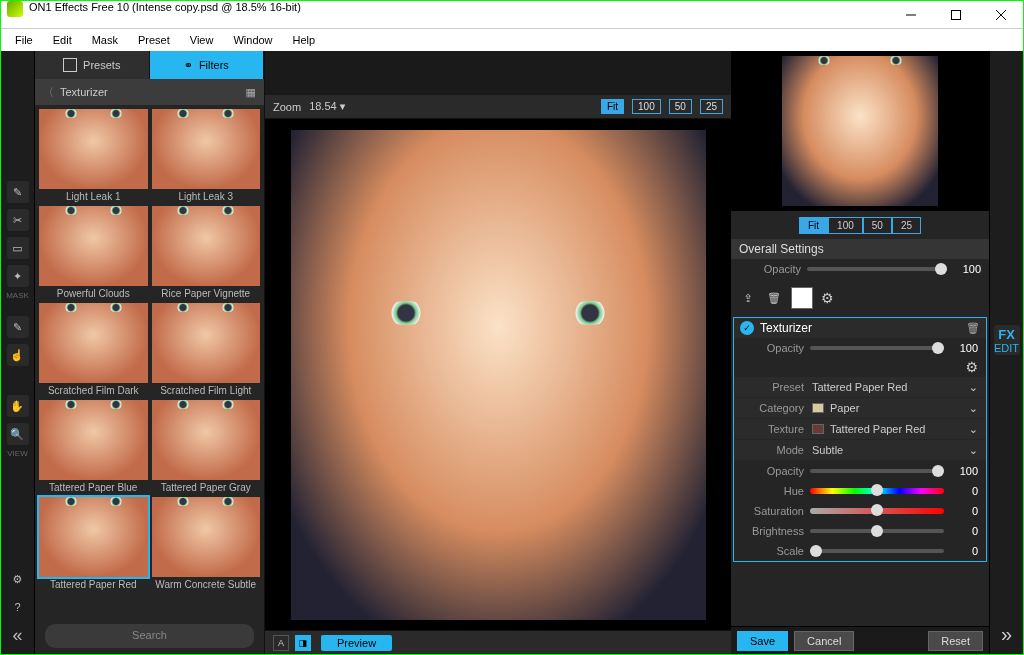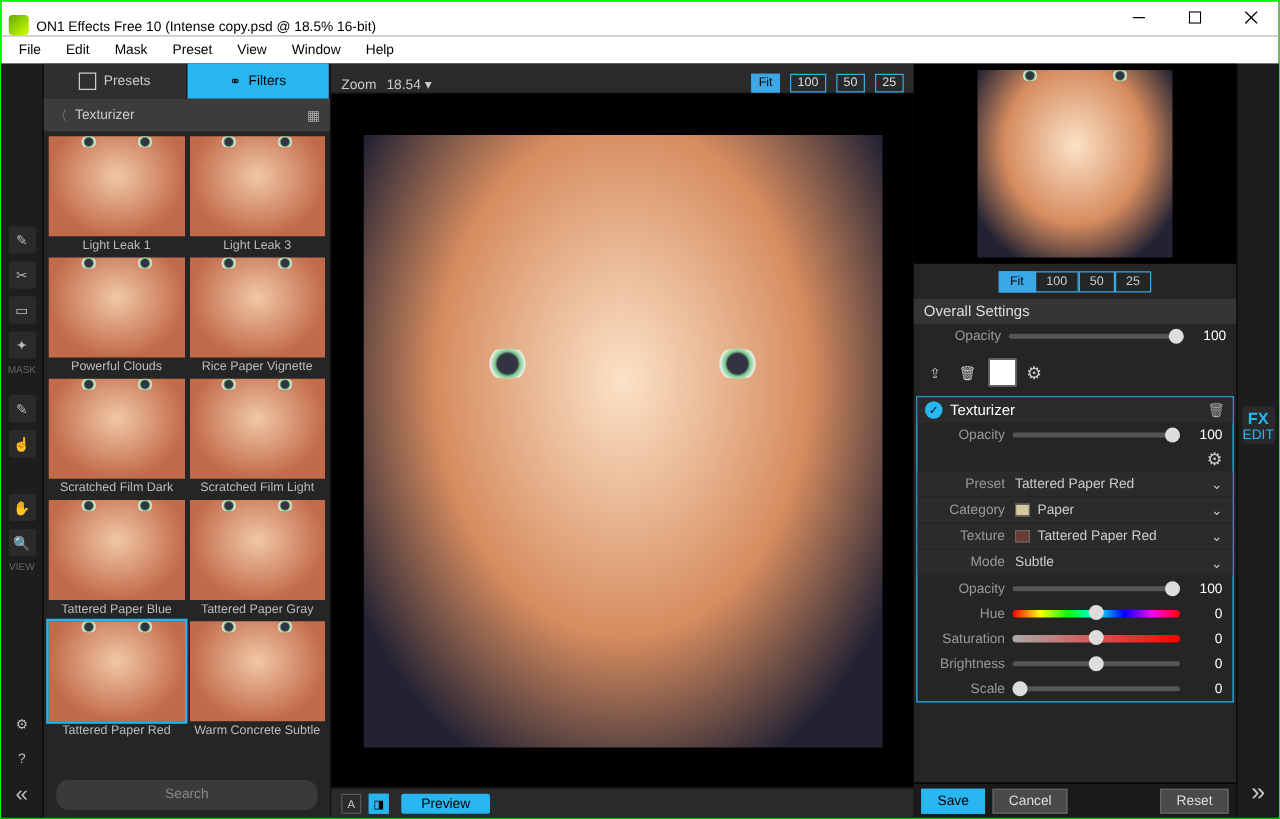--- a/index.html
+++ b/index.html
@@ -1,19 +1,19 @@
 <!DOCTYPE html>
 <html><head>
 <meta charset="utf-8">
 <style>
 * { box-sizing: border-box; margin: 0; padding: 0; font-family: "Segoe UI", Arial, sans-serif; font-size: 11px; user-select: none; }
 body { width: 1024px; height: 655px; background: #000; overflow: hidden; border: 1px solid #0f0; }
 
 
-.titlebar { height: 28px; background: #fff; display: flex; align-items: flex-end; padding-left: 6px; border-bottom: 1px solid #ccc; }
+.titlebar { height: 28px; background: #fff; display: flex; align-items: flex-start; padding-left: 6px; border-bottom: 1px solid #ccc; }
 .titlebar .appicon { width: 16px; height: 16px; background: linear-gradient(135deg,#6a0,#cf0); border-radius: 3px; margin-right: 6px; }
 .titlebar .title { color: #000; }
 .titlebar .spacer { flex: 1; }
 .titlebar .winbtn { width: 45px; height: 28px; display:flex; align-items:center; justify-content:center; color:#000; font-size: 14px; font-family: Arial; }
 .titlebar .winbtn svg { display:block; }
 
 
 .menubar { height: 22px; background: #fff; display: flex; align-items: center; padding-left: 4px; gap: 0; }
 .menubar .item { padding: 3px 10px; color: #000; }
 
@@ -37,21 +37,21 @@
 .lp-cat .gridic { margin-left:auto; color:#aaa; }
 .lp-grid { flex:1; overflow:hidden; padding:4px; display:grid; grid-template-columns:1fr 1fr; gap:4px 4px; align-content:start; }
 .thumb { display:flex; flex-direction:column; }
 .thumb .img { width:100%; height:80px; background:radial-gradient(50% 60% at 50% 40%, #f0c8a6, #c26b4a); position:relative; }
 .thumb .img.sel { outline:2px solid #27b6f0; }
 .thumb .cap { color:#bbb; font-size:10px; margin-top:2px; text-align:center; white-space:nowrap; overflow:hidden; text-overflow:ellipsis; max-width:100%; }
 .lp-search { height:24px; background:#3a3a3a; margin:4px 10px 6px; border-radius:10px; color:#888; text-align:center; line-height:22px; }
 
 
 .center { flex:1; background:#1a1a1a; display:flex; flex-direction:column; }
-.ctoolbar { height:24px; background:#2a2a2a; border-bottom:1px solid #111; display:flex; align-items:flex-end; gap:8px; padding:0 8px; color:#ccc; }
+.ctoolbar { height:24px; background:#2a2a2a; border-bottom:1px solid #111; display:flex; align-items:center; gap:8px; padding:0 8px; color:#ccc;margin-top:44px; }
 .ctoolbar .zoombtn { padding:1px 5px; border:1px solid #3aa7e6; color:#ddd; font-size:10px; }
 .ctoolbar .zoombtn.fit { background:#3aa7e6; color:#000; }
 .canvas { flex:1; background:#000; display:flex; align-items:center; justify-content:center; }
 .canvas .img { width:415px; height:490px; background:radial-gradient(60% 70% at 50% 40%, #fbe2c7, #d68c5f 60%, #223 100%); position:relative; }
 .cbottom { height:24px; background:#2a2a2a; border-top:1px solid #111; display:flex; align-items:center; padding:0 8px; gap:6px; }
 .cbottom .sq { width:16px; height:16px; border:1px solid #555; display:inline-flex; align-items:center; justify-content:center; color:#ccc; font-size:9px; }
 .cbottom .preview { background:#27b6f0; color:#000; padding:2px 16px; border-radius:2px; margin-left:4px; }
 
 
 .rightpanel { width:258px; background:#252525; display:flex; flex-direction:column; position:relative; }

